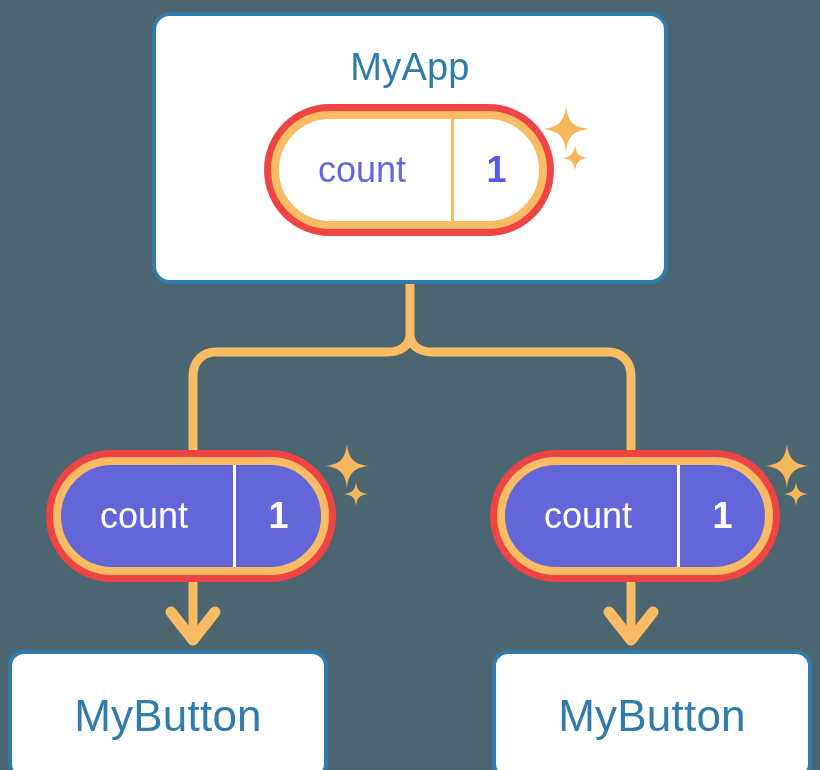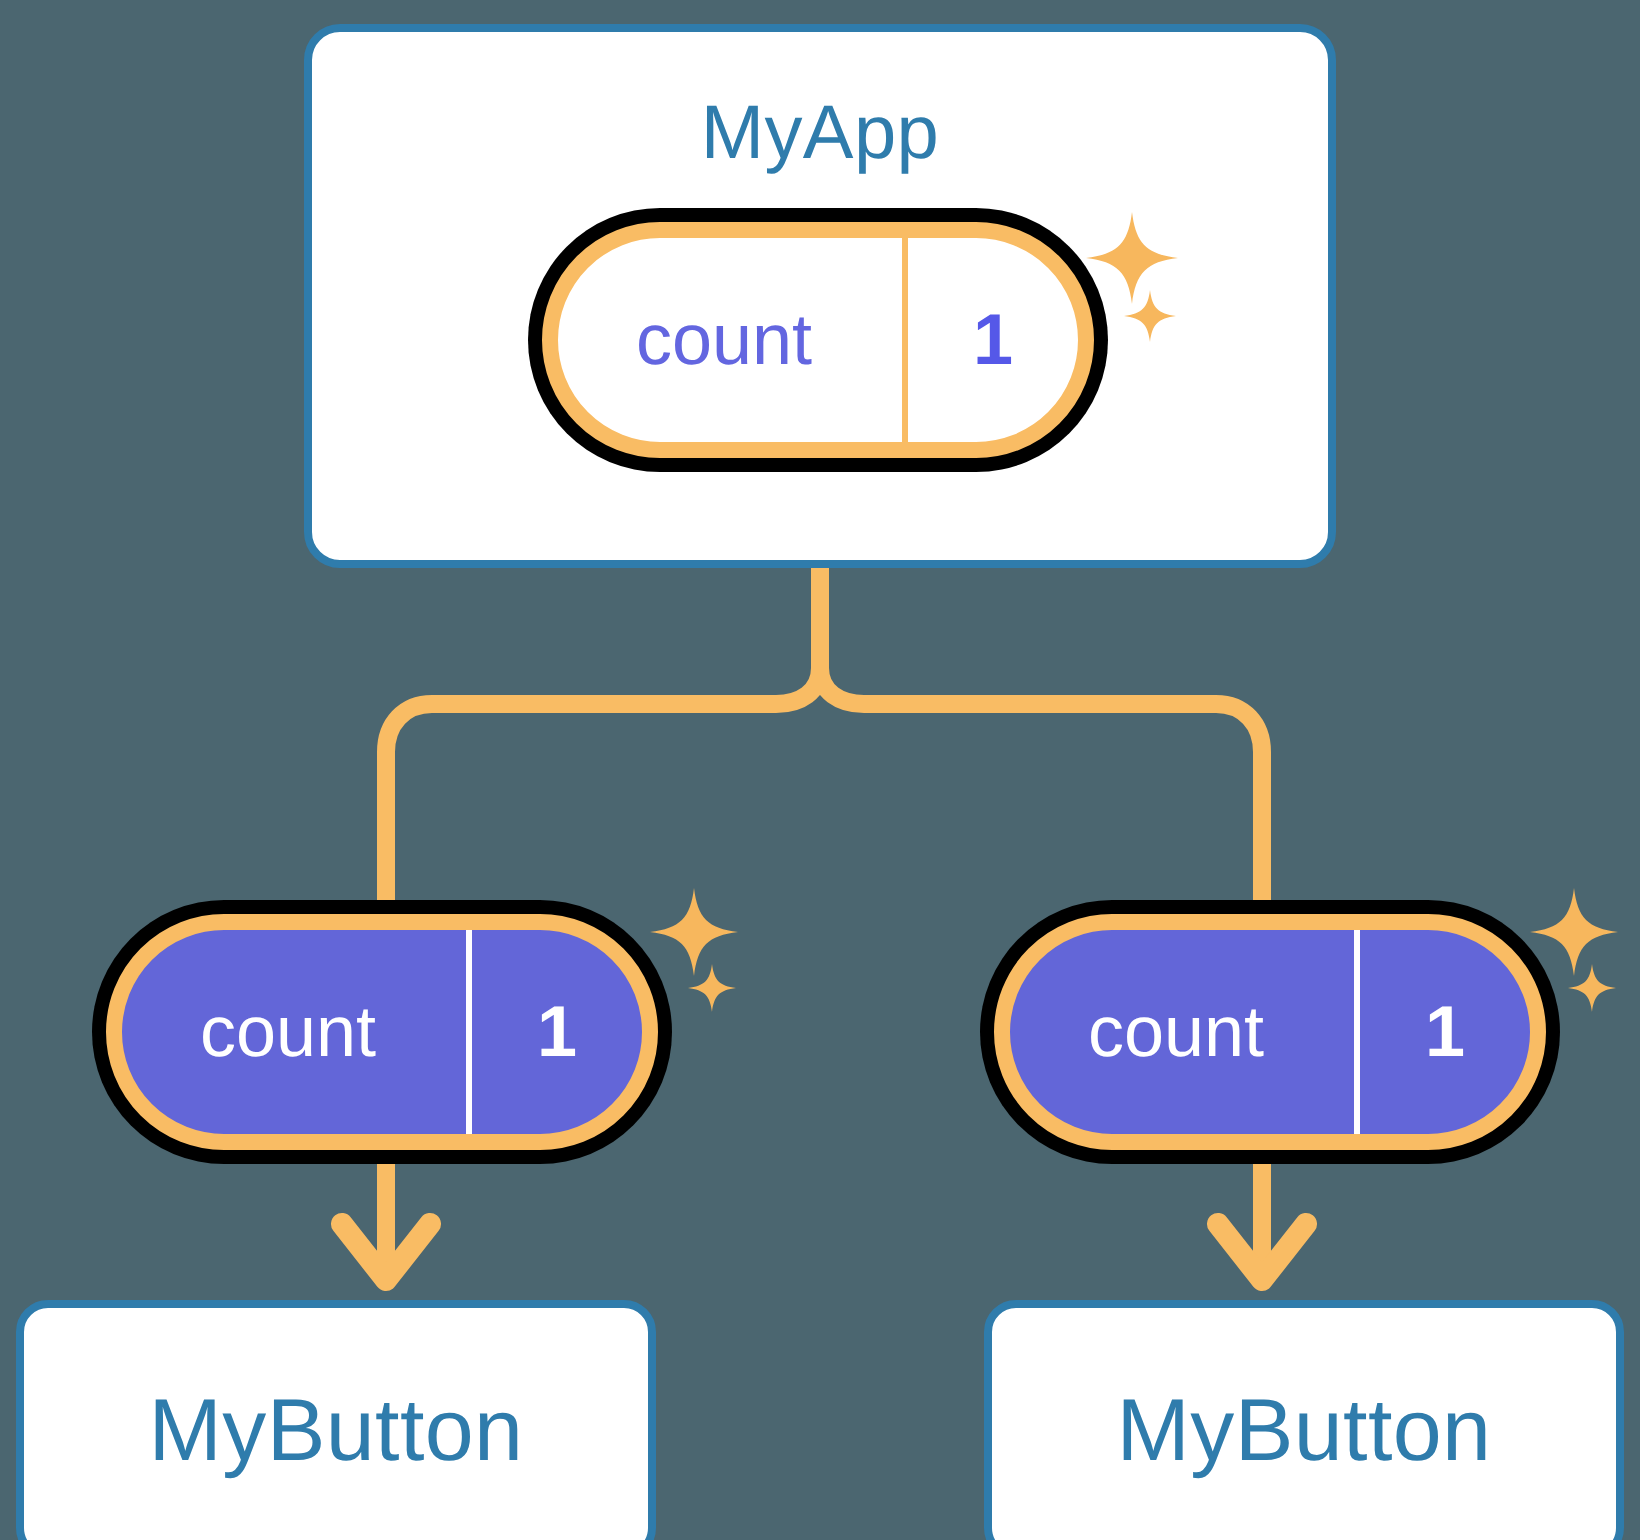--- a/index.html
+++ b/index.html
@@ -73,21 +73,21 @@
     font-size: 44px;
   }
 
   
   .pill {
     position: absolute;
     box-sizing: border-box;
     display: flex;
     align-items: stretch;
     border-radius: 999px;
-    background: #000000;       
+    background: #ef4444;       
     padding: 7px;
   }
   .pill-inner {
     flex: 1 1 auto;
     display: flex;
     align-items: stretch;
     box-sizing: border-box;
     border: 8px solid #f9bc64; 
     border-radius: 999px;
     overflow: hidden;

